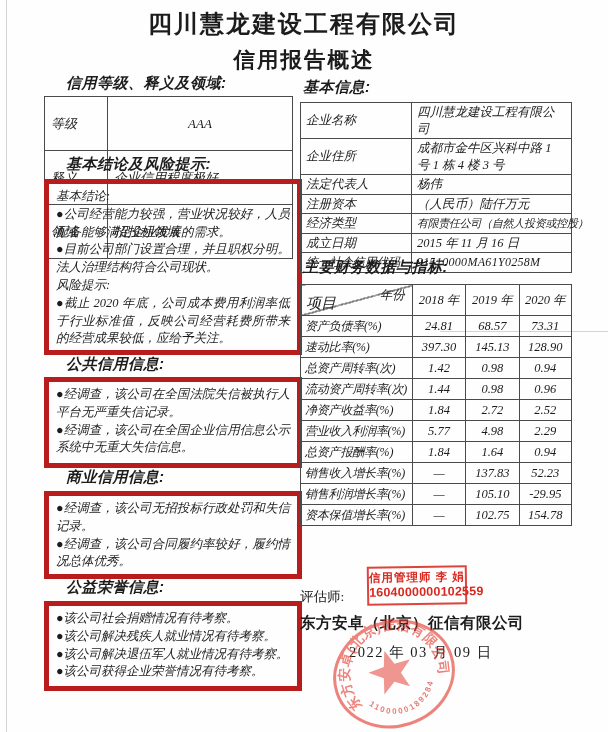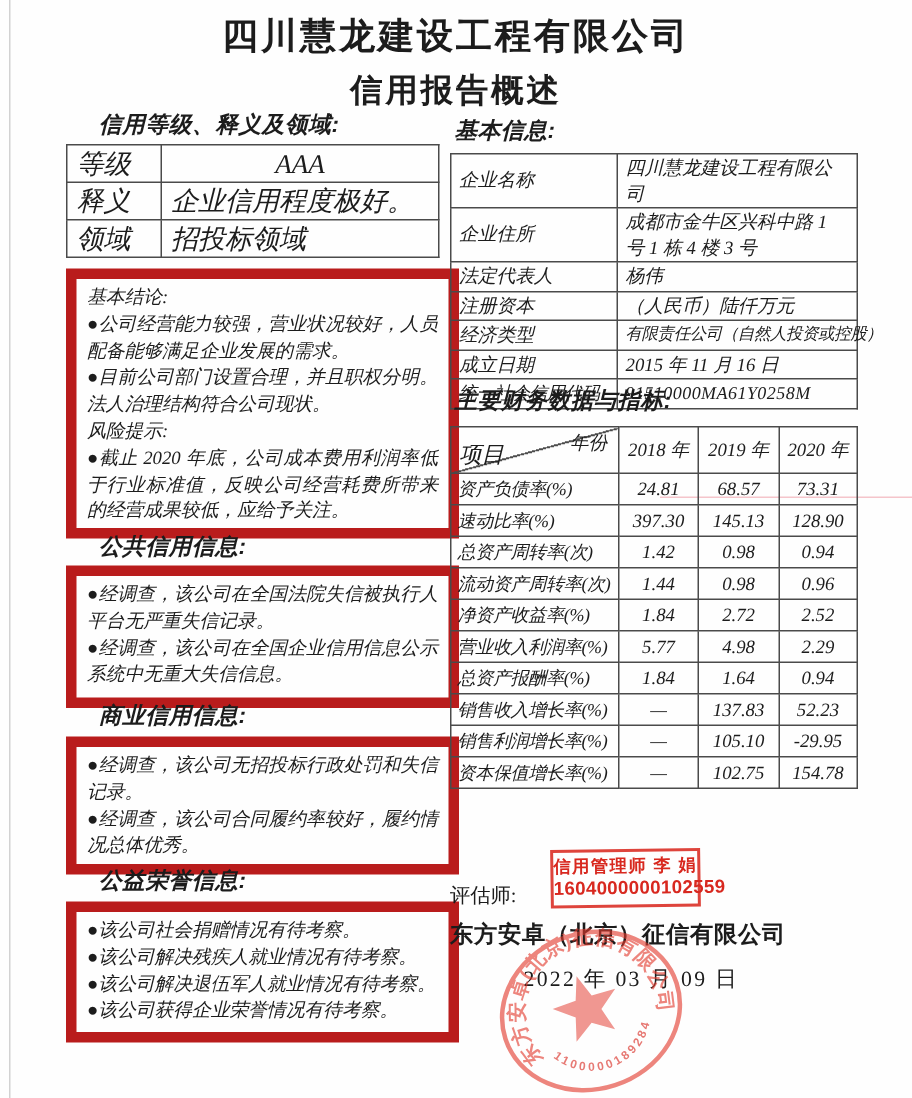--- a/index.html
+++ b/index.html
@@ -15,25 +15,25 @@
   #right-col{left:300px;top:78px;width:273px;height:650px;}
   .abs{position:absolute;font-style:italic;}
   h3.sec{margin:0;font-family:"Liberation Sans","DejaVu Sans",sans-serif;
          font-size:15px;font-weight:700;letter-spacing:.5px;}
   #left-col h3.sec{padding-left:22px;}
   #right-col h3.sec{padding-left:3px;}
   table{border-collapse:collapse;table-layout:fixed;}
   td,th{border:1px solid #4a4a4a;font-weight:normal;}
   
   .rating{width:249px;}
-  .rating td{font-size:18px;height:21px;padding:0 6px;}
+  .rating td{font-size:13px;height:21px;padding:16px 6px;}
   .rating .lab{width:50px;}
   .rating .val-center{text-align:center;}
   
-  .box{border:7px solid #b91c1c;padding:4px 7px;font-size:12.5px;line-height:17.8px;
+  .box{border:5px solid #b91c1c;padding:4px 7px;font-size:12.5px;line-height:17.8px;
        text-align:justify;width:234px;}
   .box p{margin:0;}
   
   .basic{width:272px;}
   .basic td{font-size:12.5px;padding:1px 5px;line-height:16.5px;}
   .basic .lab{width:100px;}
   .basic .small-lab{font-size:12px;letter-spacing:-.3px;}
   .basic .tight{font-size:11px;letter-spacing:-.3px;white-space:nowrap;}
   .basic .code{font-size:12px;letter-spacing:.3px;}
   
@@ -83,20 +83,21 @@
         <td class="lab">释义</td>
         <td>企业信用程度极好。</td>
       </tr>
       <tr>
         <td class="lab">领域</td>
         <td>招投标领域</td>
       </tr>
     </tbody>
       </table>
 
+    <h3 class="sec abs" style="top:81px;left:0;">基本结论及风险提示:</h3>
     <div class="box abs" style="top:105px;left:0;height:158px;">
       <p>基本结论:</p>
       <p>●公司经营能力较强，营业状况较好，人员配备能够满足企业发展的需求。</p>
       <p>●目前公司部门设置合理，并且职权分明。法人治理结构符合公司现状。</p>
       <p>风险提示:</p>
       <p>●截止 2020 年底，公司成本费用利润率低于行业标准值，反映公司经营耗费所带来的经营成果较低，应给予关注。</p>
     </div>
 
     <h3 class="sec abs" style="top:281px;left:0;">公共信用信息:</h3>
     <div class="box abs" style="top:303px;left:0;height:73px;">

